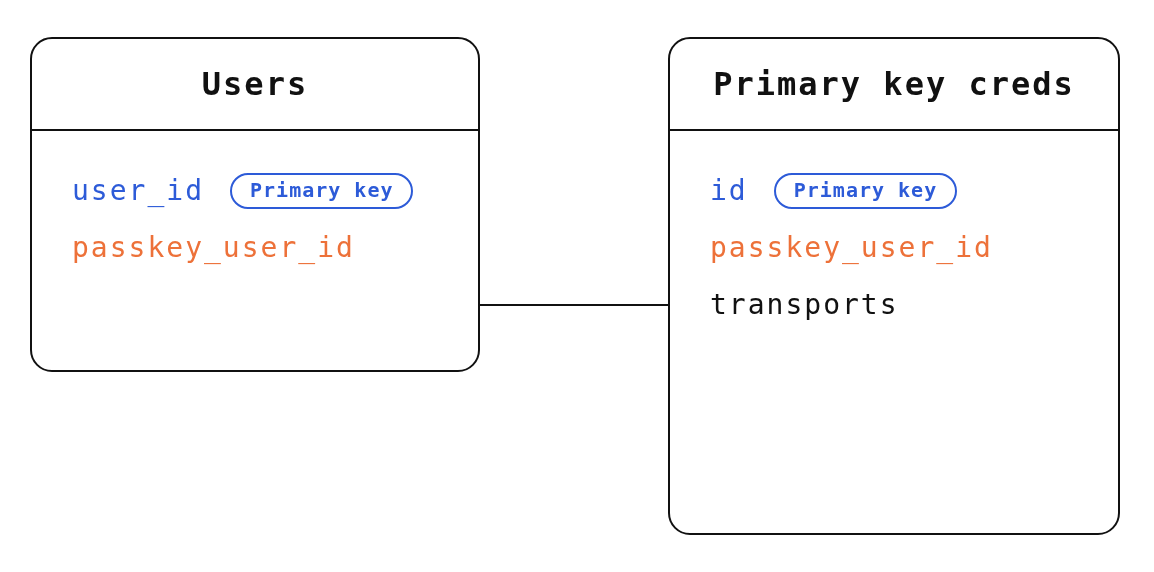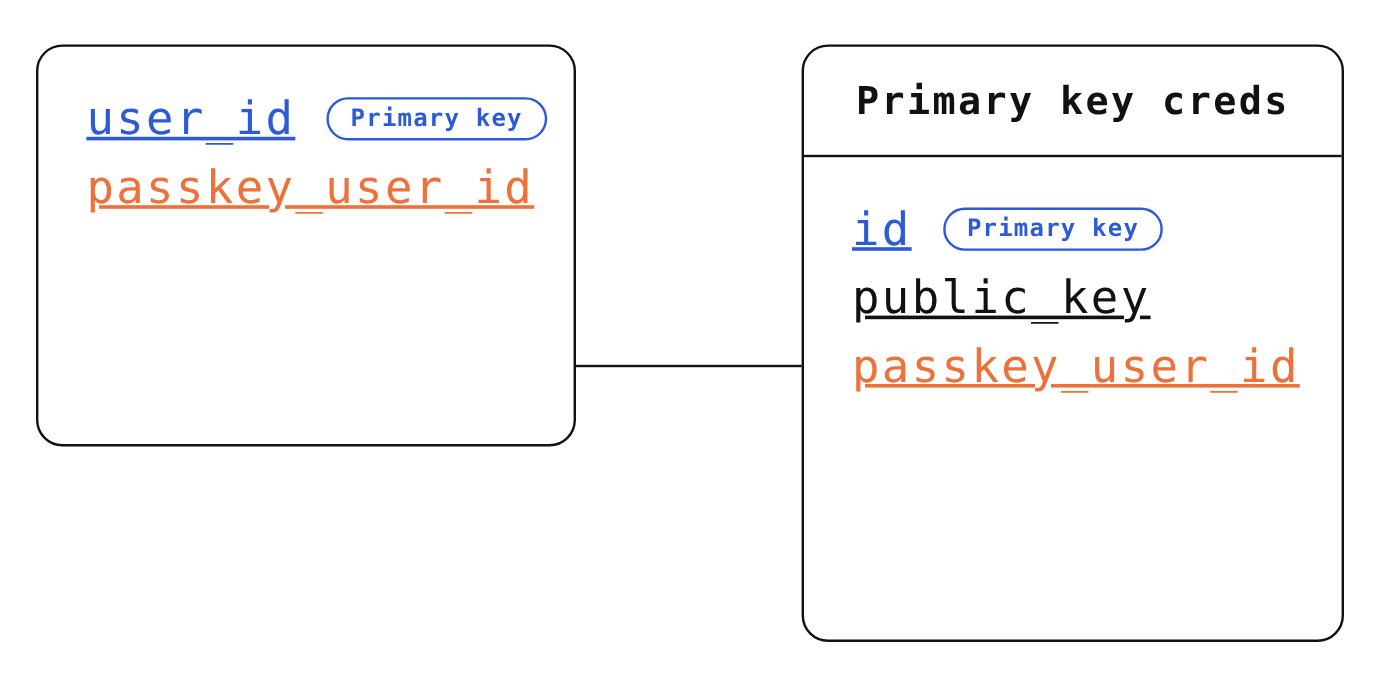--- a/index.html
+++ b/index.html
@@ -48,25 +48,24 @@
   }
   .table-body {
     padding: 31px 0 0 40px;
   }
   .field-row {
     height: 57px;
     display: flex;
     align-items: center;
   }
   .field-name {
-    font-size: 38px;
+    font-size: 28px;
     letter-spacing: 2px;
     color: var(--text, #111111);
     white-space: nowrap;
-    text-decoration: underline;
   }
   .role-primary .field-name { color: var(--blue, #2d5bd8); }
   .role-foreign .field-name { color: var(--orange, #ed7139); }
   .badge {
     margin-left: 26px;
     border: 2px solid var(--blue, #2d5bd8);
     color: var(--blue, #2d5bd8);
     border-radius: 999px;
     font-size: 20px;
     font-weight: bold;
@@ -86,42 +85,43 @@
     background: var(--line, #111111);
     z-index: 1;
   }
 </style>
 </head>
 <body>
 
 <div id="canvas">
 
   <div class="er-table" id="users-table">
+    <div class="table-header">Users</div>
     <div class="table-body">
         <div class="field-row role-primary">
           <span class="field-name">user_id</span>
           <span class="badge">Primary key</span>
         </div>
         <div class="field-row role-foreign">
           <span class="field-name">passkey_user_id</span>
         </div>
       </div>
   </div>
 
   <div class="er-table" id="creds-table">
     <div class="table-header">Primary key creds</div>
     <div class="table-body">
         <div class="field-row role-primary">
           <span class="field-name">id</span>
           <span class="badge">Primary key</span>
         </div>
-        <div class="field-row role-regular">
-          <span class="field-name">public_key</span>
-        </div>
         <div class="field-row role-foreign">
           <span class="field-name">passkey_user_id</span>
+        </div>
+        <div class="field-row role-regular">
+          <span class="field-name">transports</span>
         </div>
       </div>
   </div>
 
   <div class="connector"></div>
 
 </div>
 
 </body></html>

